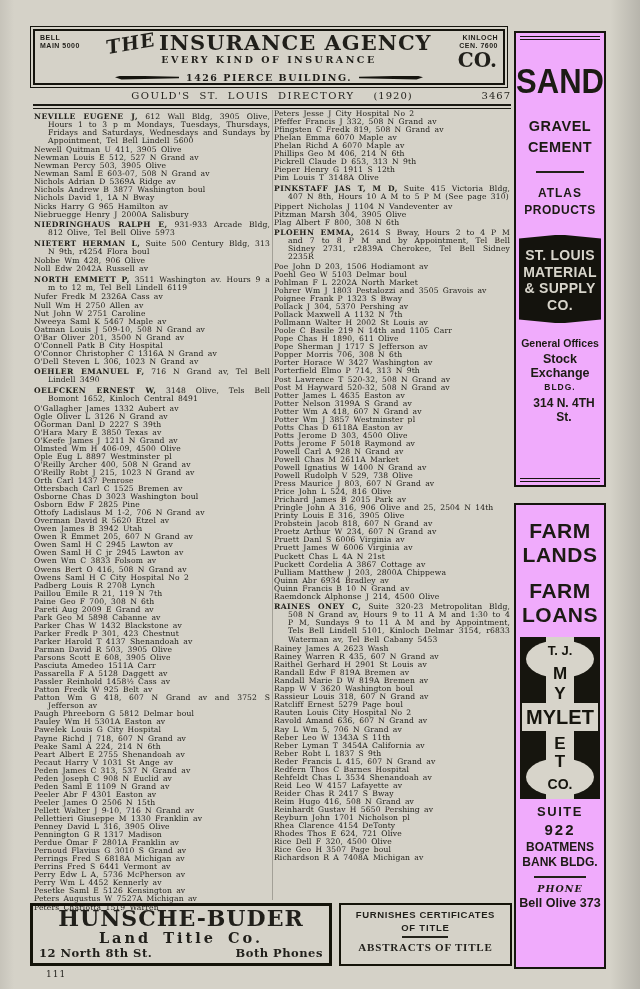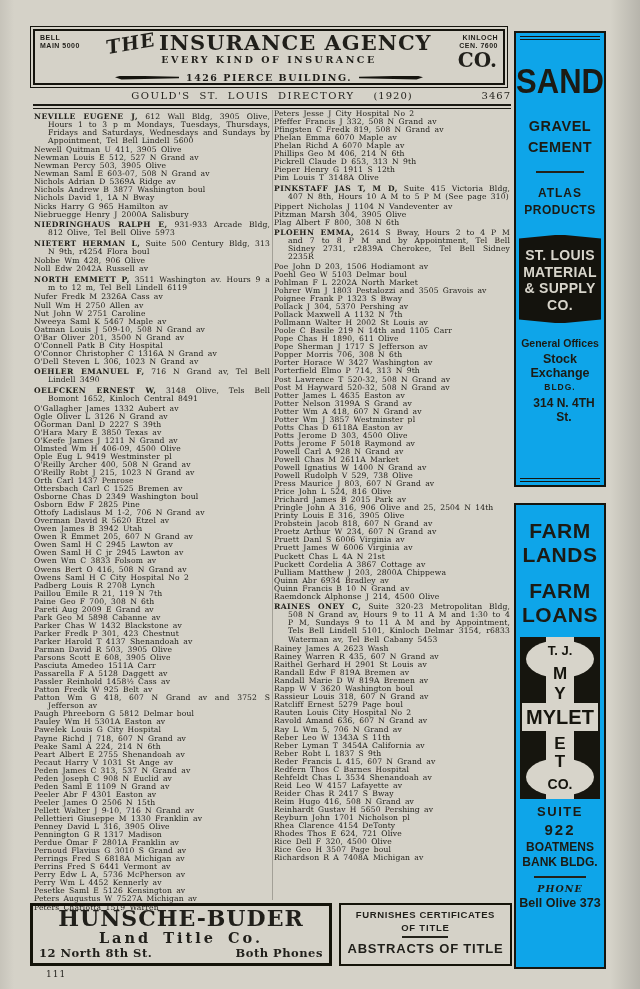--- a/index.html
+++ b/index.html
@@ -36,21 +36,21 @@
   
   .body{position:absolute;left:34px;top:110px;width:477px;height:790px;display:flex;}
   .col{width:236px;}
   .col-divider{width:1px;background:rgba(35,33,26,.28);margin:0 1px 0 2px;}
   .entry{font-size:7.6px;line-height:8.05px;padding-left:14px;text-indent:-14px;
         text-align:justify;word-spacing:1.6px;letter-spacing:.15px;color:#22211b;}
   .entry.lead{margin:2.5px 0 1.5px;}
   .entry b{letter-spacing:.45px;}
 
   
-  .sidebar-ad{position:absolute;background:#0ea5e9;border:2px solid #16150e;
+  .sidebar-ad{position:absolute;background:#f0abfc;border:2px solid #16150e;
         font-family:"Liberation Sans",sans-serif;font-weight:bold;text-align:center;color:#1c1b14;
         display:flex;flex-direction:column;align-items:center;}
   .ad-sand{left:514px;top:31px;width:88px;height:452px;}
   .dbl-rule{width:92%;height:2px;border-top:1px solid #16150e;border-bottom:1px solid #16150e;margin-top:3px;}
   .dbl-rule.bottom{margin-top:auto;margin-bottom:3px;}
   .sand-word{font-size:31px;line-height:34px;margin-top:24px;letter-spacing:0;transform:scaleY(1.15);}
   .gravel-word{font-size:14.5px;margin-top:20px;letter-spacing:.5px;}
   .cement-word{font-size:14.5px;margin-top:5px;letter-spacing:.5px;}
   .rule-sm{width:48px;height:2px;background:#23221a;margin:16px auto 13px;}
   .atlas-word{font-size:12px;letter-spacing:1px;}
@@ -80,21 +80,21 @@
   .footer{position:absolute;left:30px;top:903px;width:482px;height:63px;display:flex;gap:7px;}
   .f-left{flex:1.75;border:3px solid #141309;text-align:center;padding-top:1px;position:relative;}
   .f-name{font-size:22px;line-height:23px;font-weight:bold;letter-spacing:1px;transform:scaleY(1.05);}
   .f-sub{font-size:14.5px;font-weight:bold;letter-spacing:3px;word-spacing:4px;line-height:15px;}
   .f-row{display:flex;justify-content:space-between;padding:1px 6px 0;font-size:11.5px;font-weight:bold;letter-spacing:.5px;}
   .f-right{flex:1;border:2px solid #141309;text-align:center;
         font-family:"Liberation Sans",sans-serif;font-weight:bold;padding-top:4px;}
   .fr-1{font-size:9.5px;letter-spacing:.6px;}
   .fr-2{font-size:9.5px;letter-spacing:.8px;margin-top:2px;}
   .fr-rule{width:46px;height:2px;background:#23221a;margin:3px auto 3px;}
-  .fr-3{font-size:13px;letter-spacing:.8px;}
+  .fr-3{font-size:11px;letter-spacing:.8px;font-family:Liberation Serif, serif;}
   .signature{position:absolute;left:46px;top:969px;font-size:9px;letter-spacing:1px;}
 </style>
 </head>
 <body>
 
 <div class="page">
 
   <div class="masthead">
     <div class="mast-left">
       <div>BELL</div>
@@ -150,26 +150,26 @@
         <div class="entry">O'Connor Christopher C 1316A N Grand av</div>
         <div class="entry">O'Dell Steven L 306, 1023 N Grand av</div>
         <div class="entry lead"><b>OEHLER EMANUEL F,</b> 716 N Grand av, Tel Bell Lindell 3490</div>
         <div class="entry lead"><b>OELFCKEN ERNEST W,</b> 3148 Olive, Tels Bell Bomont 1652, Kinloch Central 8491</div>
         <div class="entry">O'Gallagher James 1332 Aubert av</div>
         <div class="entry">Ogle Oliver L 3126 N Grand av</div>
         <div class="entry">OGorman Danl D 2227 S 39th</div>
         <div class="entry">O'Hara Mary E 3850 Texas av</div>
         <div class="entry">O'Keefe James J 1211 N Grand av</div>
         <div class="entry">Olmsted Wm H 406-09, 4500 Olive</div>
-        <div class="entry">Ople Eug L 9419 Westminster pl</div>
+        <div class="entry">Ople Eug L 8897 Westminster pl</div>
         <div class="entry">O'Reilly Archer 400, 508 N Grand av</div>
         <div class="entry">O'Reilly Robt J 215, 1023 N Grand av</div>
         <div class="entry">Orth Carl 1437 Penrose</div>
         <div class="entry">Ottersbach Carl C 1525 Bremen av</div>
-        <div class="entry">Osborne Chas D 2349 Washington boul</div>
+        <div class="entry">Osborne Chas D 3023 Washington boul</div>
         <div class="entry">Osborn Edw F 2825 Pine</div>
         <div class="entry">Ottofy Ladislaus M 1-2, 706 N Grand av</div>
         <div class="entry">Overman David R 5620 Etzel av</div>
         <div class="entry">Owen James B 3942 Utah</div>
         <div class="entry">Owen R Emmet 205, 607 N Grand av</div>
         <div class="entry">Owen Saml H C 2945 Lawton av</div>
         <div class="entry">Owen Saml H C jr 2945 Lawton av</div>
         <div class="entry">Owen Wm C 3833 Folsom av</div>
         <div class="entry">Owens Bert O 416, 508 N Grand av</div>
         <div class="entry">Owens Saml H C City Hospital No 2</div>

